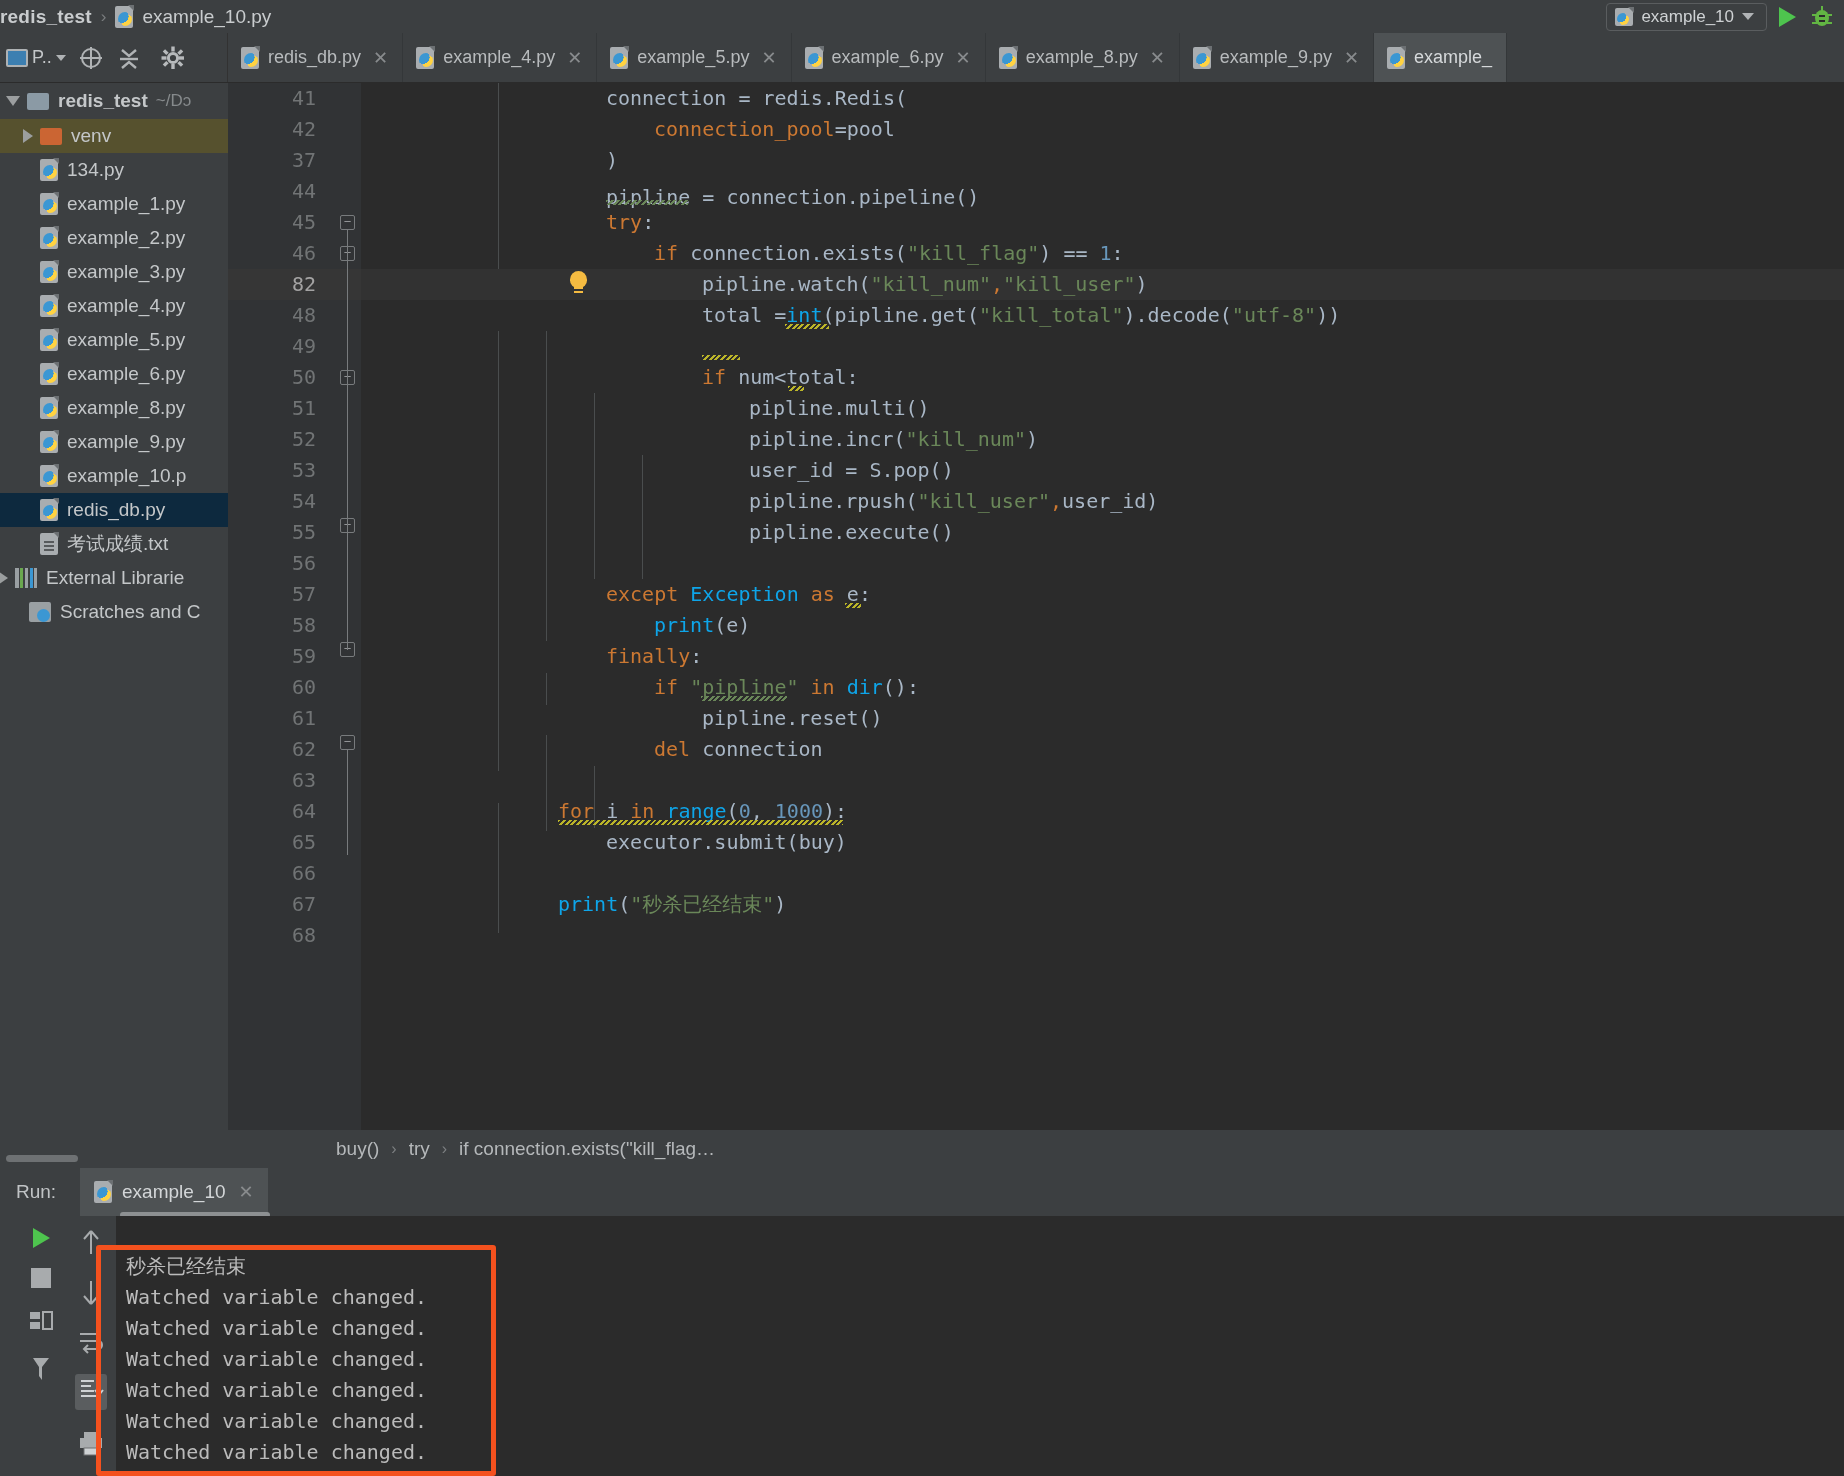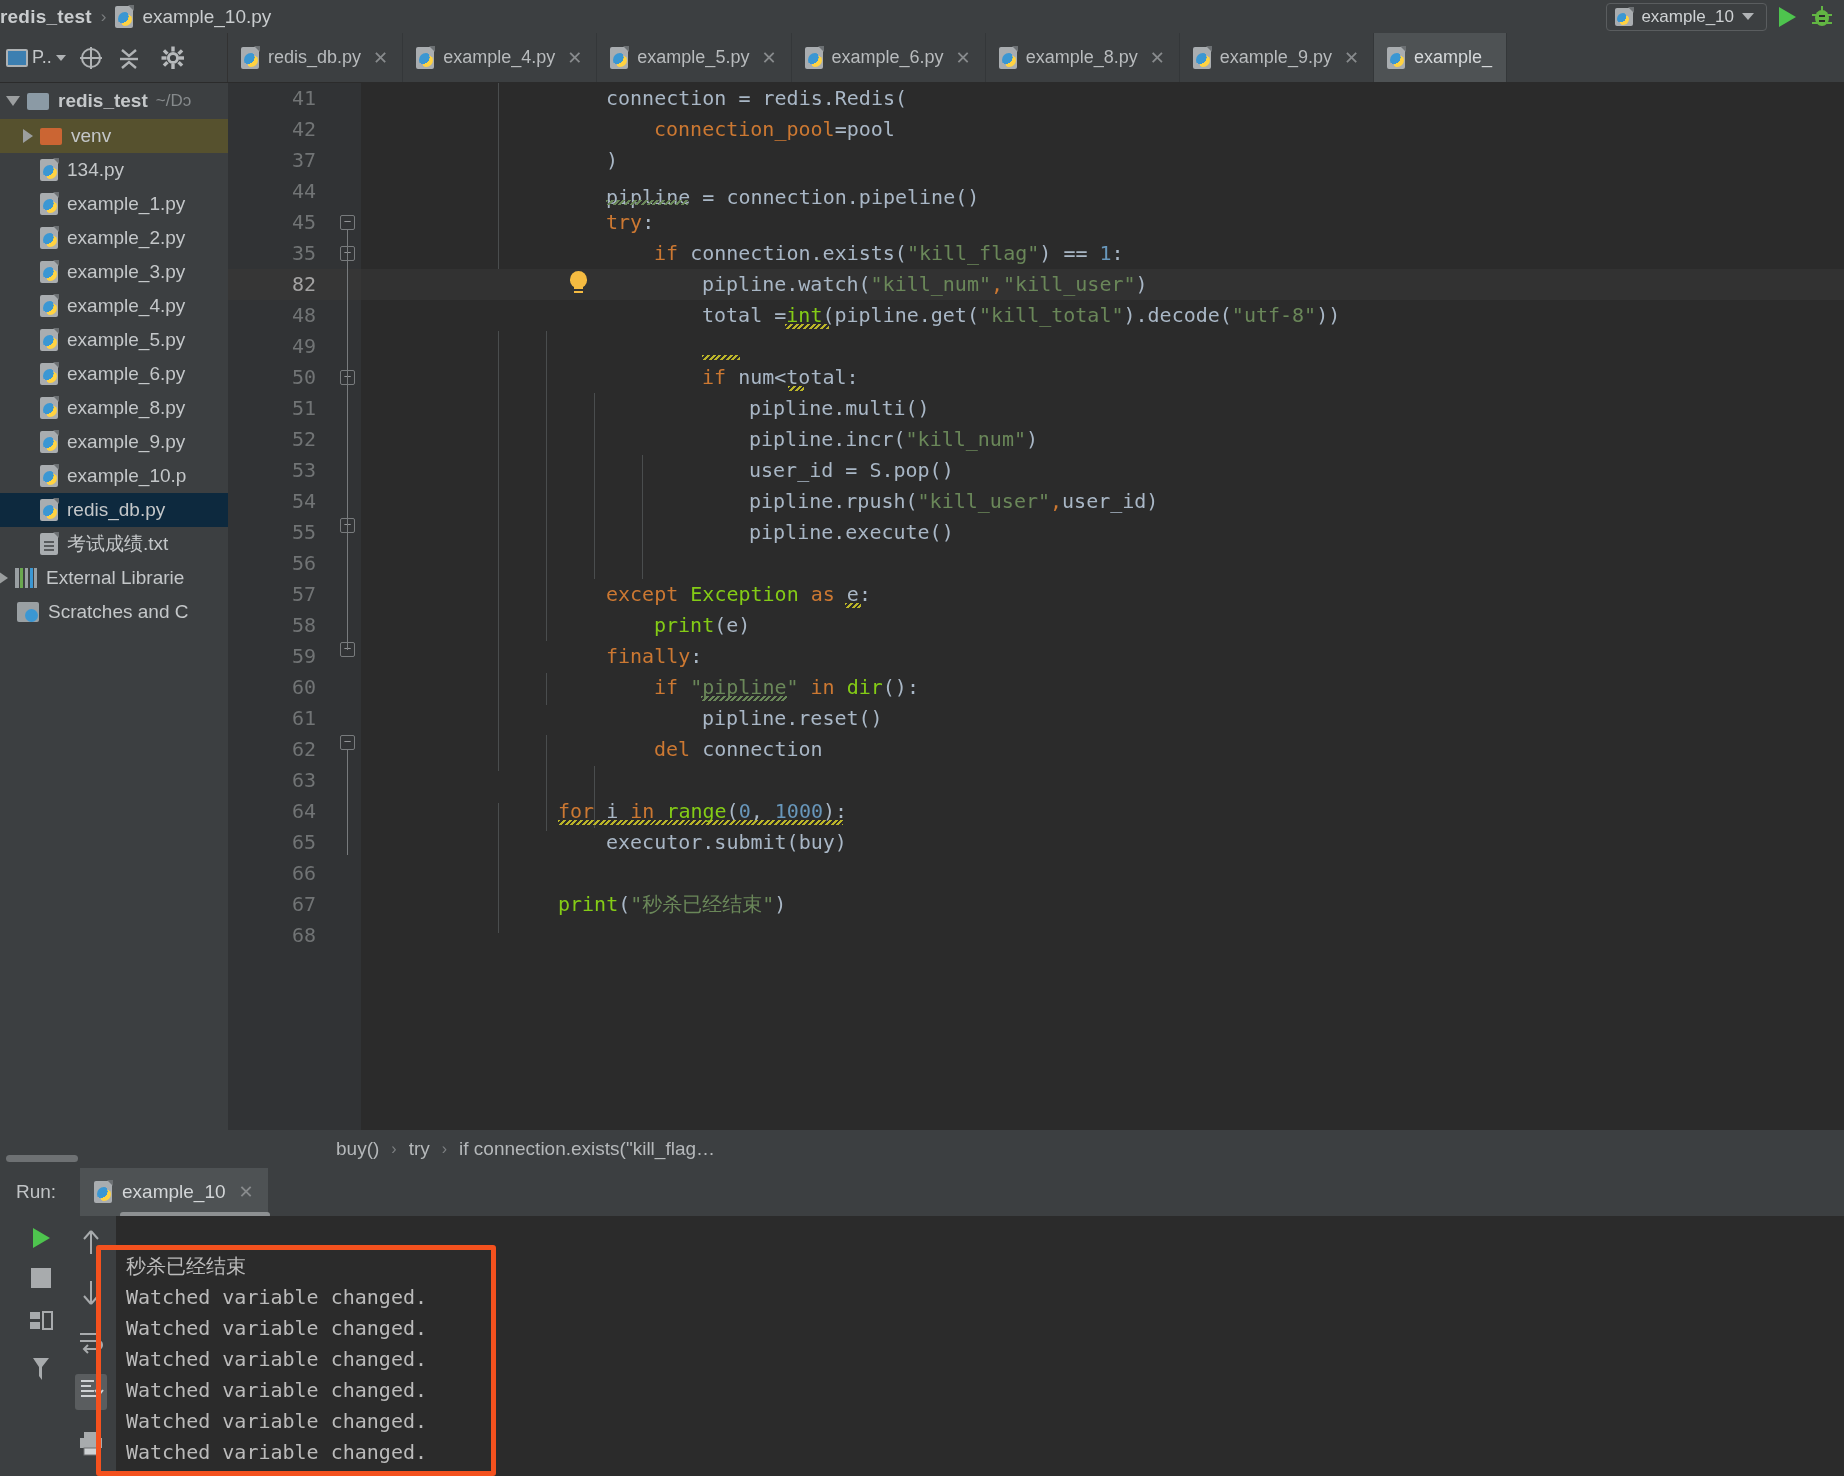--- a/index.html
+++ b/index.html
@@ -176,21 +176,21 @@
   .hl-row {
     position: absolute; left: 133px; right: 0; height: 31px;
     background: #323232;
   }
   .gut-hl { position: absolute; left: 0; width: 133px; height: 31px; background: #363636; }
   .indent-g {
     position: absolute; width: 1px; background: #4a4d4e;
   }
   .k  { color: #cc7832; }          
   .s  { color: #6a8759; }          
-  .bi { color: #84cc16; }          
+  .bi { color: #0ea5e9; }          
   .n  { color: #6897bb; }          
   .p  { color: #cc7832; }
   .wsquig {
     position: absolute; height: 5px;
     background: repeating-linear-gradient(135deg,#6a8759 0 2px, transparent 2px 4px);
   }
   .wsquig.y { background: repeating-linear-gradient(135deg,#bbb529 0 2px, transparent 2px 4px); }
   .foldmark {
     position: absolute; left: 112px; width: 15px; height: 15px;
     border: 1px solid #787b7d; color: #9a9d9f; font-size: 13px;
@@ -448,21 +448,21 @@
         <span class="spacer-ind"></span>
         <span class="txticon"></span>
         <span>考试成绩.txt</span>
       </div>
 
     <div class="tree-row" style="padding-left:0">
       <span class="arrow-r" style="margin-left:-2px"></span>
       <span class="libicon"></span>
       <span>External Librarie</span>
     </div>
-    <div class="tree-row" style="padding-left:0">
+    <div class="tree-row" style="padding-left:12px">
       <span class="spacer-ind"></span>
       <span class="scratchicon"></span>
       <span>Scratches and C</span>
     </div>
 
     <div class="hsb"></div>
   </div>
 
   <div class="editor">
     <div class="gutter"></div>
@@ -493,21 +493,21 @@
     <div class="bulb" style="top:188px">
       <span class="b1"></span>
         <span class="b2"></span>
     </div>
 
     <div class="ln" style="top:0px">41</div>
     <div class="ln" style="top:31px">42</div>
     <div class="ln" style="top:62px">37</div>
     <div class="ln" style="top:93px">44</div>
     <div class="ln" style="top:124px">45</div>
-    <div class="ln" style="top:155px">35</div>
+    <div class="ln" style="top:155px">46</div>
     <div class="ln cur" style="top:186px">82</div>
     <div class="ln" style="top:217px">48</div>
     <div class="ln" style="top:248px">49</div>
     <div class="ln" style="top:279px">50</div>
     <div class="ln" style="top:310px">51</div>
     <div class="ln" style="top:341px">52</div>
     <div class="ln" style="top:372px">53</div>
     <div class="ln" style="top:403px">54</div>
     <div class="ln" style="top:434px">55</div>
     <div class="ln" style="top:465px">56</div>

